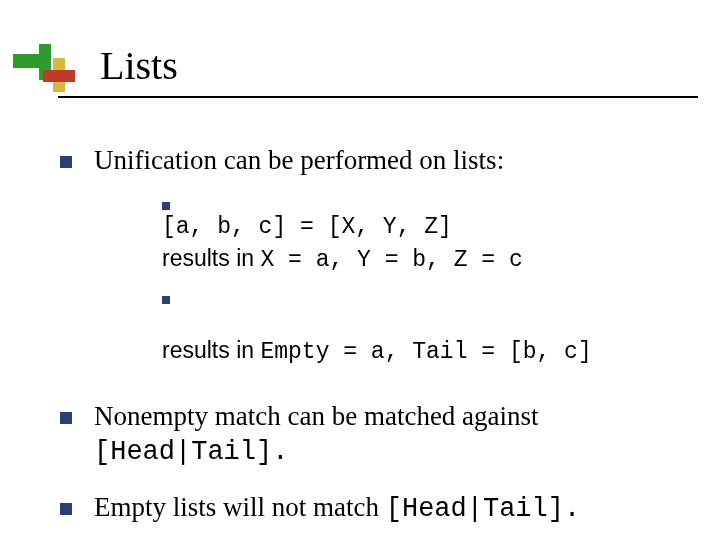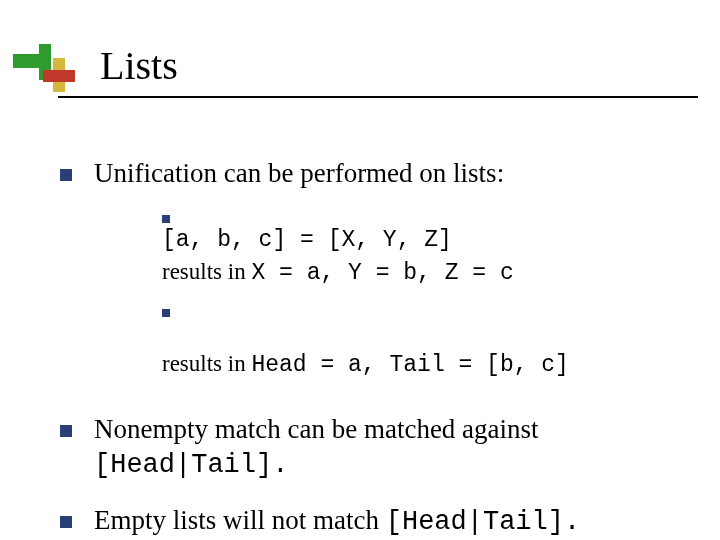--- a/index.html
+++ b/index.html
@@ -61,21 +61,21 @@
     position: absolute;
     left: 58px;
     top: 62px;
     width: 640px;
     height: 0;
     border-top: 2px solid #000;
   }
   .body {
     position: absolute;
     left: 60px;
-    top: 123px;
+    top: 110px;
     width: 620px;
   }
   .lvl1 {
     margin: 0 0 22px 0;
     display: flex;
     align-items: flex-start;
     font-size: 27px;
     line-height: 1.25;
   }
   .lvl1 .bullet {
@@ -107,21 +107,21 @@
   .lvl2 .txt {
     flex: 1;
     font-size: 23px;
     line-height: 1.35;
     font-family: "Times New Roman", Times, serif;
   }
   .mono {
     font-family: "Courier New", Courier, monospace;
   }
   .serif {
-    font-family: Liberation Serif, serif;
+    font-family: Liberation Sans, sans-serif;
   }
   .slidenum {
     position: absolute;
     right: 18px;
     bottom: 12px;
     font-size: 18px;
     font-family: "Times New Roman", Times, serif;
   }
 </style>
 </head>
@@ -150,21 +150,21 @@
             <div class="bullet"></div>
             <div class="txt">
               <span class="mono">[a, b, c] = [X, Y, Z]</span><br>
               <span class="serif">results in </span><span class="mono">X = a, Y = b, Z = c</span>
             </div>
           </div>
           <div class="lvl2">
             <div class="bullet"></div>
             <div class="txt">
               <br>
-              <span class="serif">results in  </span><span class="mono">Head = a, Tail = [b, c]</span>
+              <span class="serif">results in  </span><span class="mono">Empty = a, Tail = [b, c]</span>
             </div>
           </div>
         </div>
       </div>
     </div>
 
     <div class="lvl1">
       <div class="bullet"></div>
       <div class="txt">
         <span>Nonempty match can be matched against </span><br>

